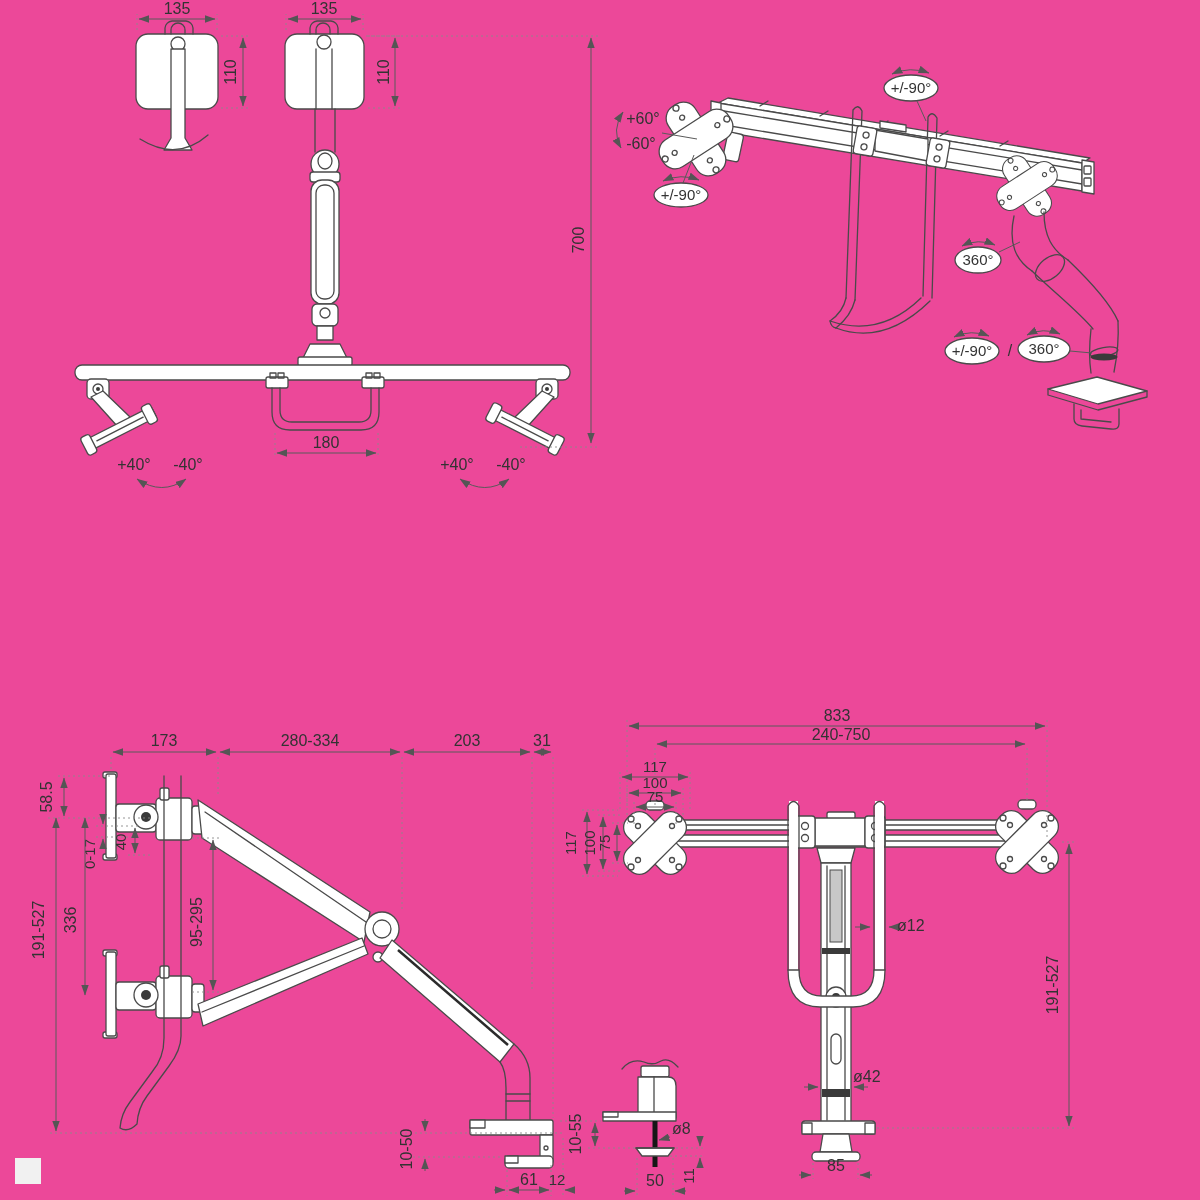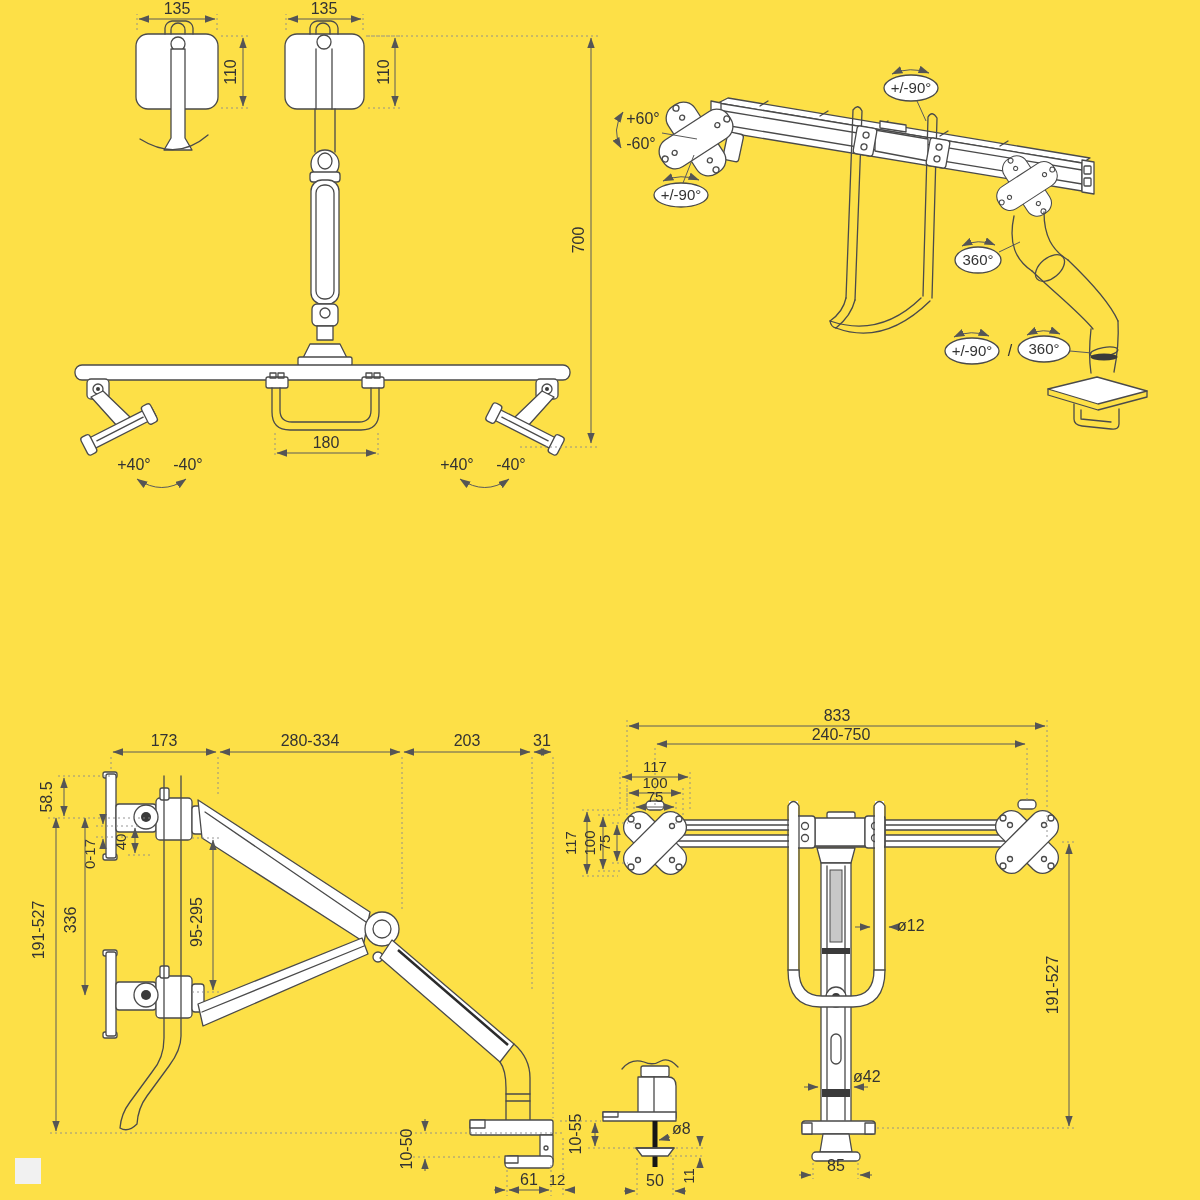--- a/index.html
+++ b/index.html
@@ -1,16 +1,16 @@
 <!DOCTYPE html>
 <html><head>
 <meta charset="utf-8">
 <style>
   html,body{margin:0;padding:0;background:#ffffff;}
-  .stage{position:relative;width:1200px;height:1200px;background:#fde047;overflow:hidden;}
+  .stage{position:relative;width:1200px;height:1200px;background:#ec4899;overflow:hidden;}
   svg{display:block;}
   .ln{fill:none;stroke:#4a4a4a;stroke-width:1.3;stroke-linejoin:round;stroke-linecap:round;}
   .fl{fill:#ffffff;stroke:#4a4a4a;stroke-width:1.3;stroke-linejoin:round;}
   .gry{fill:#d9d9d9;stroke:#4a4a4a;stroke-width:1;}
   .dk{fill:#3a3a3a;stroke:none;}
   .dim{fill:none;stroke:#5a5a5a;stroke-width:1;}
   .dot{fill:none;stroke:#8a8a8a;stroke-width:.9;stroke-dasharray:2,3;}
   .thick{fill:none;stroke:#161616;stroke-width:5;}
   .stripe{fill:none;stroke:#2b2b2b;stroke-width:2.5;}
   text{font-family:"Liberation Sans","DejaVu Sans",sans-serif;fill:#333;font-size:16px;}

